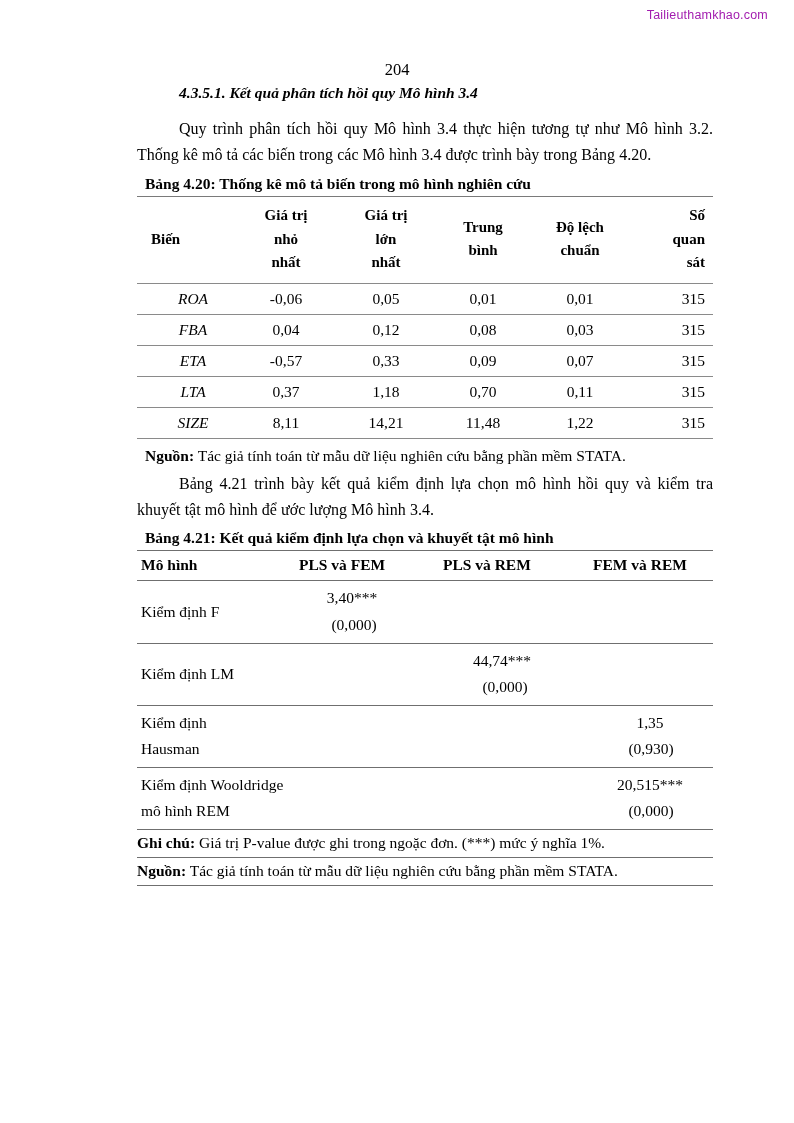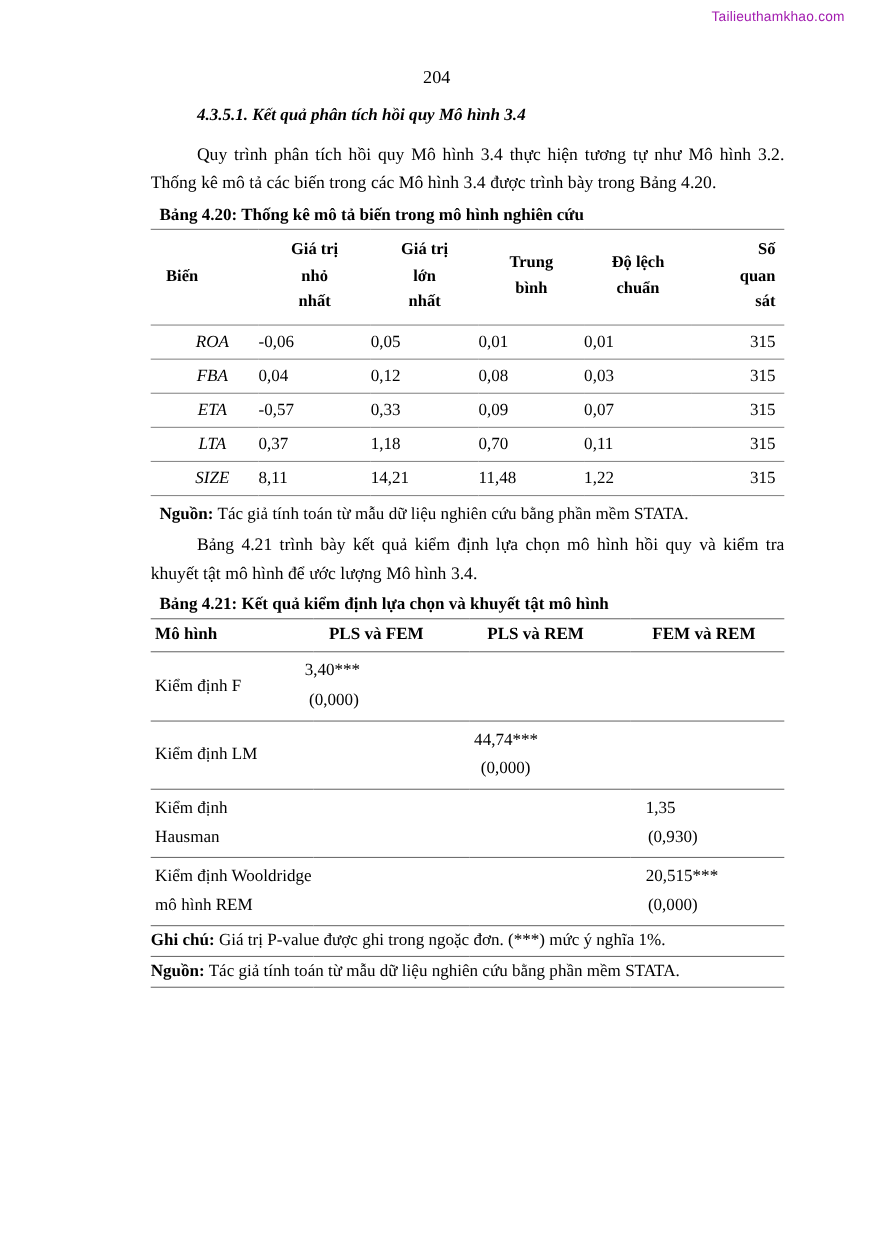--- a/index.html
+++ b/index.html
@@ -34,21 +34,21 @@
   .page-number {
     position: absolute;
     top: 60px;
     left: 0;
     right: 0;
     text-align: center;
     font-size: 16.5px;
   }
   .content {
     position: absolute;
-    top: 96px;
+    top: 84px;
     left: 137px;
     width: 576px;
   }
   .heading {
     font-weight: bold;
     font-style: italic;
     font-size: 15.5px;
     margin: 0 0 14px 42px;
   }
   p.para {
@@ -87,21 +87,21 @@
     font-size: 15px;
     line-height: 1.58;
     padding: 7px 0 8px 0;
     text-align: center;
   }
   .t1 thead th.c-var { text-align: left; padding-left: 14px; vertical-align: middle; }
   .t1 thead th.c-num { text-align: right; padding-right: 8px; }
   .t1 tbody td {
     border-bottom: 1.1px solid #8a8a8a;
     height: 30px;
-    text-align: left;
+    text-align: center;
     font-size: 15.5px;
   }
   .t1 tbody td.c-var {
     text-align: center;
     padding-left: 14px;
     font-style: italic;
   }
   .t1 tbody td.c-obs { text-align: right; padding-right: 8px; }
 
   .source-line {
@@ -125,21 +125,21 @@
   .t2 thead th.h-c1     { padding-left: 14px; }
   .t2 thead th.h-c2     { padding-left: 16px; }
   .t2 thead th.h-c3     { padding-left: 20px; }
   .t2 tbody td {
     border-bottom: 1.3px solid #6f6f6f;
     font-size: 15.5px;
     padding: 4px 0 5px 0;
     vertical-align: middle;
   }
   .t2 td.label { padding-left: 4px; line-height: 1.65; }
-  .t2 td.val { text-align: left; line-height: 1.68; }
+  .t2 td.val { text-align: center; line-height: 1.68; }
   .t2 td.val .stat { display: block; }
   .t2 td.val .pval { display: block; }
   .t2 .v-c1 .stat { margin-left: -8px; }
   .t2 .v-c1 .pval { margin-left: -4px; }
   .t2 .v-c2 .stat { margin-left: 4px; }
   .t2 .v-c2 .pval { margin-left: 10px; }
   .t2 .v-c3 .stat { margin-left: 14px; }
   .t2 .v-c3 .pval { margin-left: 16px; }
 
   .note-row td {

